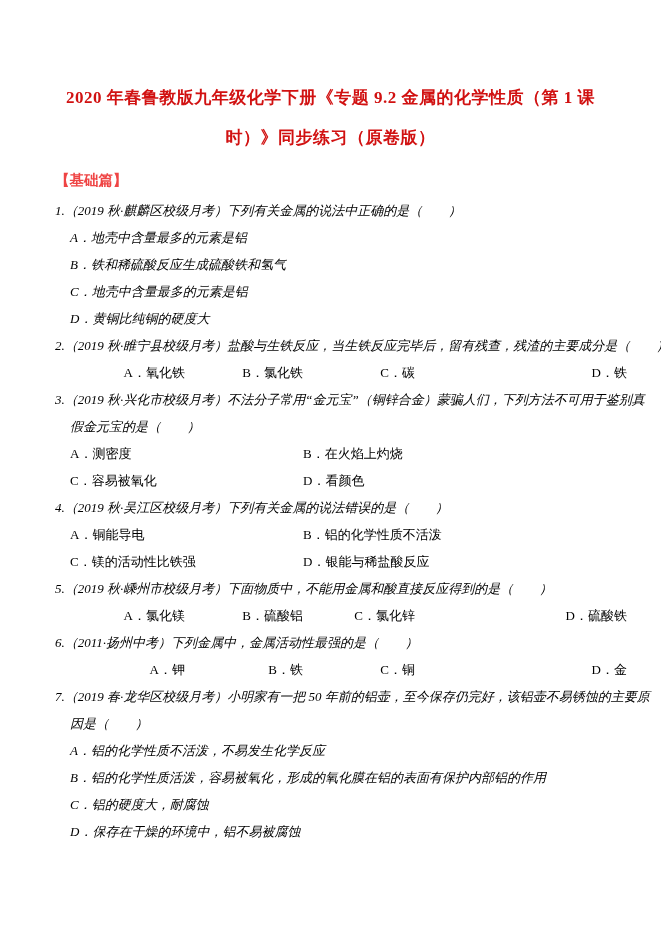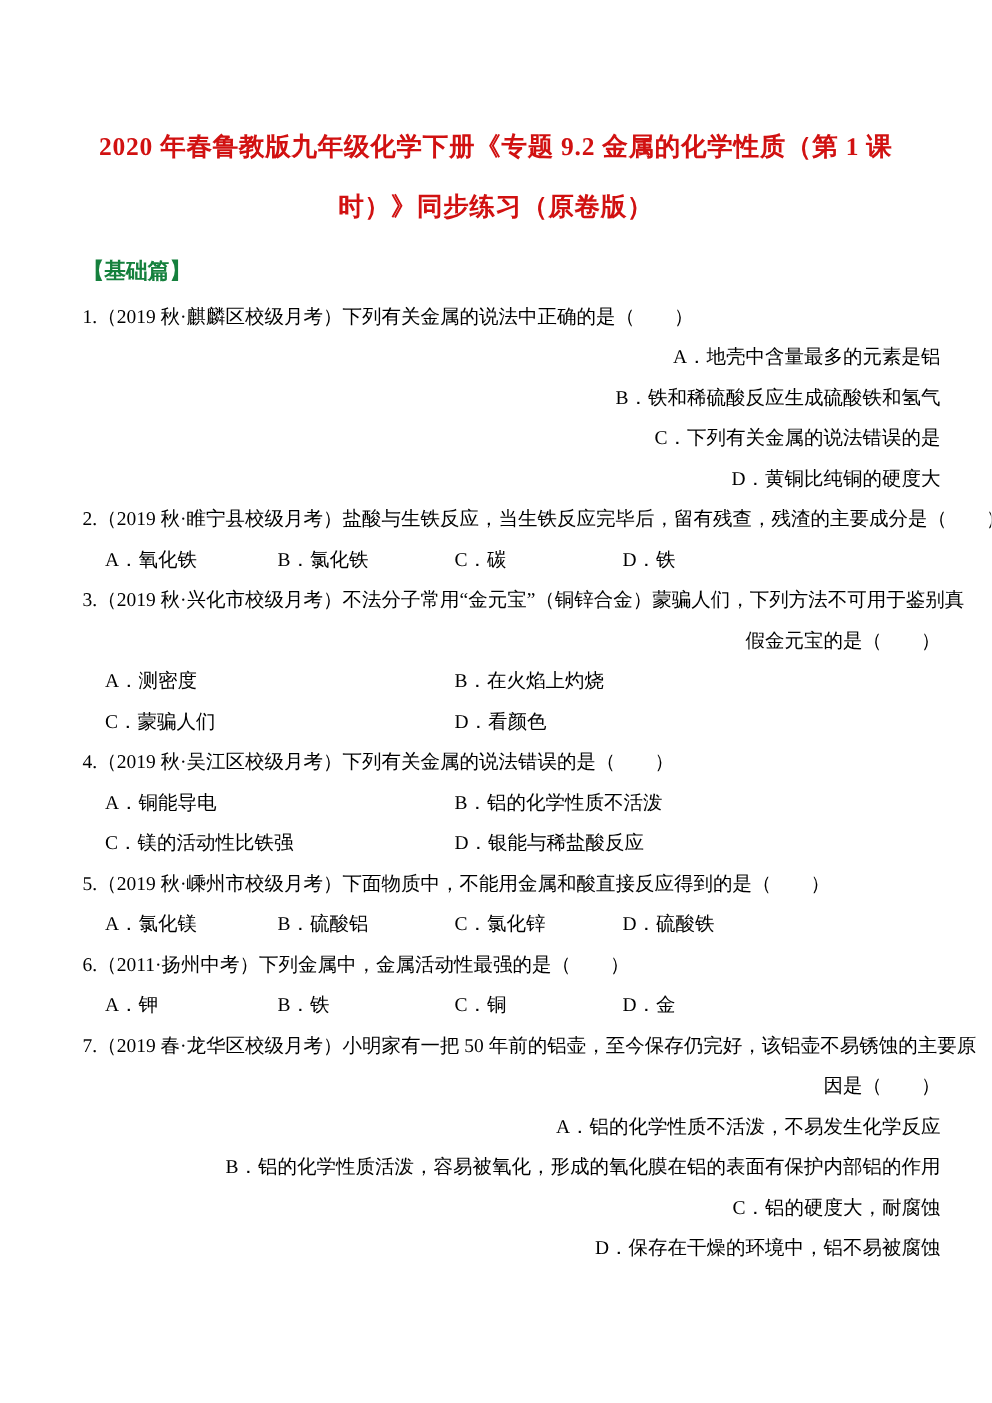--- a/index.html
+++ b/index.html
@@ -22,77 +22,78 @@
     font-size: 17px;
     line-height: 40px;
     color: #d11111;
     letter-spacing: 0.5px;
   }
   .doc-title .t-line { display: block; }
   .section-heading {
     margin: 13px 0 0 55px;
     font-weight: bold;
     font-size: 14.5px;
-    color: #15803d;
+    color: #ef4444;
   }
   .questions {
     margin: 7px 34px 0 55px;
     font-size: 13px;
   }
   .line {
     line-height: 27px;
     height: 27px;
     white-space: nowrap;
+    font-style: italic;
   }
-  .indent { padding-left: 15px; text-align: right; }
+  .indent { padding-left: 15px; }
   .opt-row {
     display: grid;
     line-height: 27px;
     height: 27px;
     padding-left: 15px;
     white-space: nowrap;
   }
-  .opt-row.cols4 { grid-template-columns: 115px 118px 112px auto; }
+  .opt-row.cols4 { grid-template-columns: 115px 118px 112px auto; text-align: right; }
   .opt-row.cols2 { grid-template-columns: 233px auto; }
 </style>
 </head>
 <body>
 
 <div class="page">
   <div class="doc-title">
     <span class="t-line">2020 年春鲁教版九年级化学下册《专题 9.2 金属的化学性质（第 1 课</span>
     <span class="t-line">时）》同步练习（原卷版）</span>
   </div>
   <div class="section-heading">【基础篇】</div>
   <div class="questions">
       <div class="question-block">
         <div class="line">1.（2019 秋·麒麟区校级月考）下列有关金属的说法中正确的是（　　）</div>
         <div class="line indent">A．地壳中含量最多的元素是铝</div>
         <div class="line indent">B．铁和稀硫酸反应生成硫酸铁和氢气</div>
-        <div class="line indent">C．下列有关金属的说法错误的是</div>
+        <div class="line indent">C．地壳中含量最多的元素是铝</div>
         <div class="line indent">D．黄铜比纯铜的硬度大</div>
       </div>
       <div class="question-block">
         <div class="line">2.（2019 秋·睢宁县校级月考）盐酸与生铁反应，当生铁反应完毕后，留有残查，残渣的主要成分是（　　）</div>
         <div class="opt-row cols4">
           <span>A．氧化铁</span>
           <span>B．氯化铁</span>
           <span>C．碳</span>
           <span>D．铁</span>
         </div>
       </div>
       <div class="question-block">
         <div class="line">3.（2019 秋·兴化市校级月考）不法分子常用“金元宝”（铜锌合金）蒙骗人们，下列方法不可用于鉴别真</div>
         <div class="line indent">假金元宝的是（　　）</div>
         <div class="opt-row cols2">
           <span>A．测密度</span>
           <span>B．在火焰上灼烧</span>
         </div>
         <div class="opt-row cols2">
-          <span>C．蒙骗人们</span>
+          <span>C．容易被氧化</span>
           <span>D．看颜色</span>
         </div>
       </div>
       <div class="question-block">
         <div class="line">4.（2019 秋·吴江区校级月考）下列有关金属的说法错误的是（　　）</div>
         <div class="opt-row cols2">
           <span>A．铜能导电</span>
           <span>B．铝的化学性质不活泼</span>
         </div>
         <div class="opt-row cols2">

